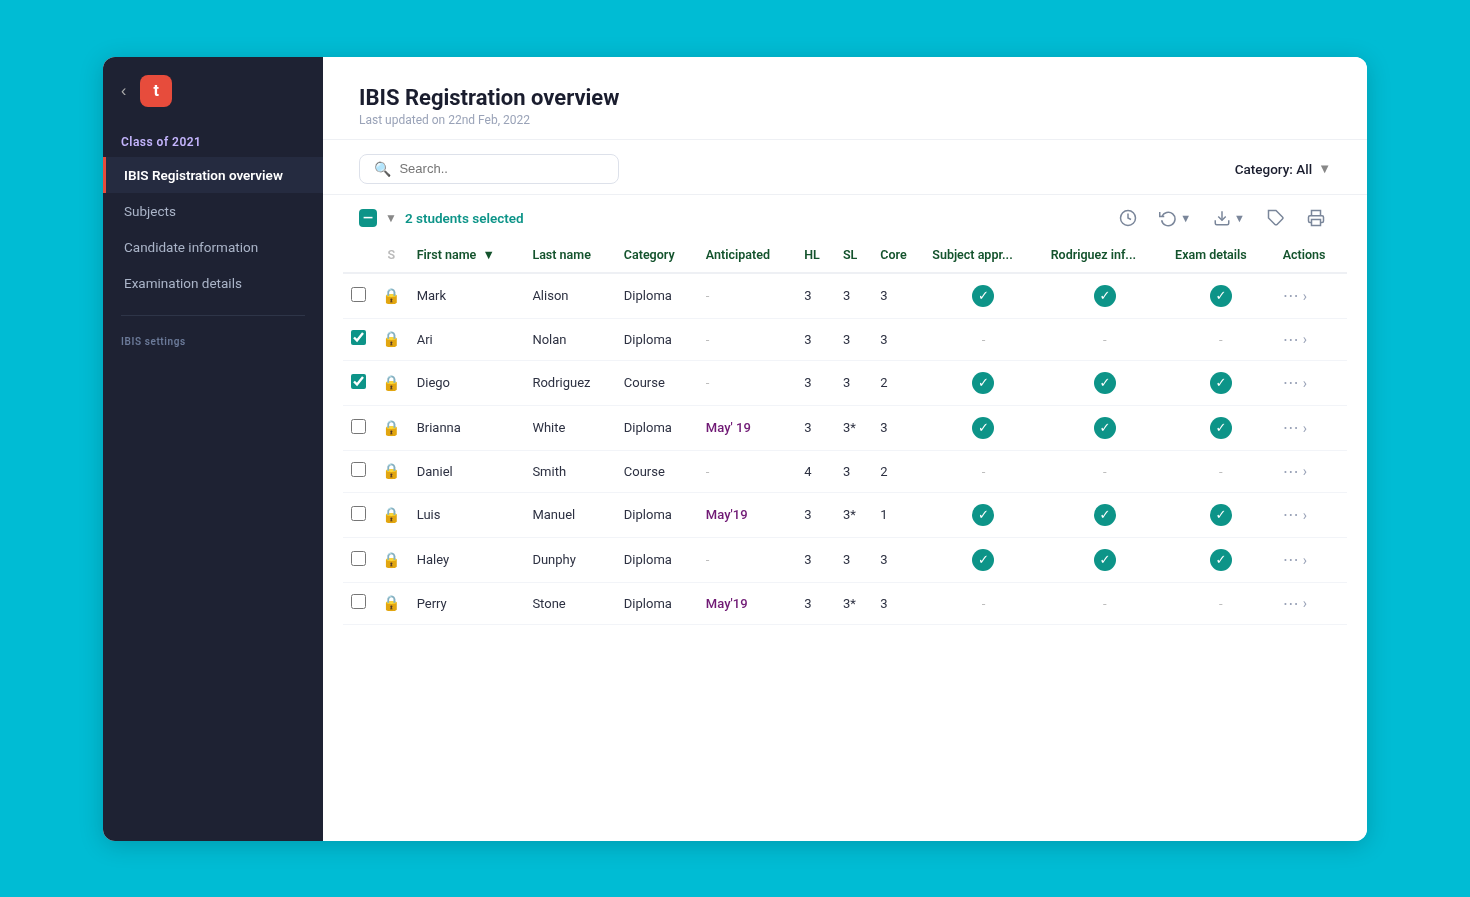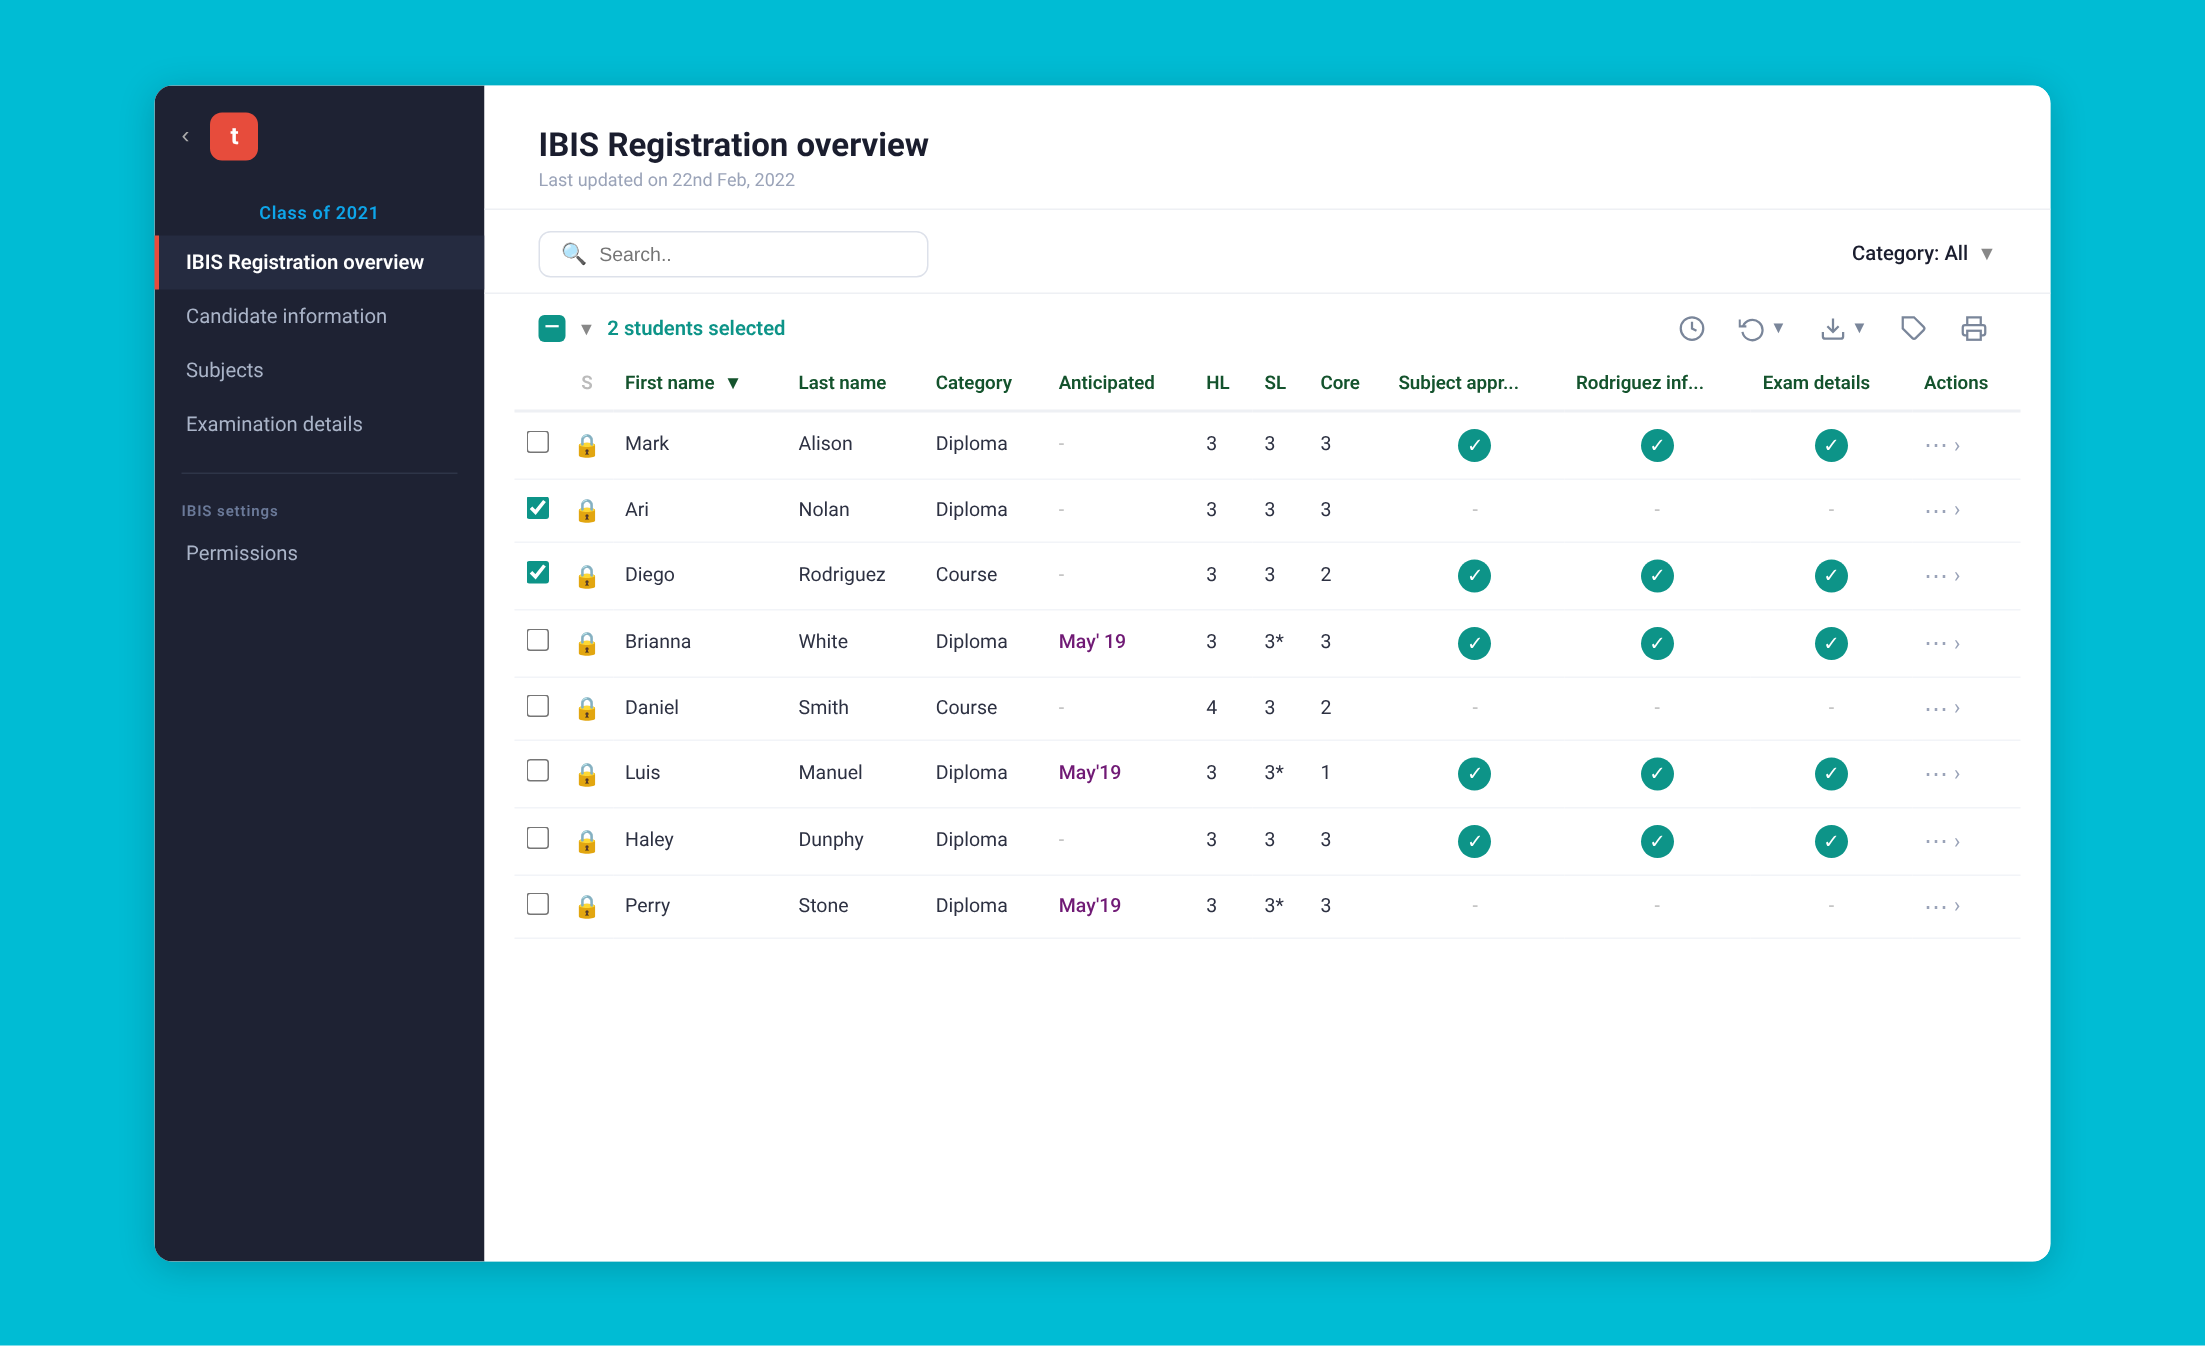--- a/index.html
+++ b/index.html
@@ -57,26 +57,25 @@
       width: 32px;
       height: 32px;
       display: flex;
       align-items: center;
       justify-content: center;
       color: #fff;
       font-weight: bold;
       font-size: 16px;
     }
     .sidebar-class-label {
-      color: #0ea5e9;
+      color: #c4b5fd;
       font-size: 12px;
       font-weight: 600;
       padding: 18px 18px 8px 18px;
       letter-spacing: 0.04em;
-      text-align: center;
     }
     .sidebar-nav {
       list-style: none;
       padding: 0 0 0 0;
     }
     .sidebar-nav li {
       padding: 10px 18px;
       color: #aab4c8;
       font-size: 13.5px;
       cursor: pointer;
@@ -310,29 +309,26 @@
   <div class="app-window">
 
     <nav class="sidebar">
       <div class="sidebar-header">
         <button class="sidebar-back-btn">‹</button>
         <div class="sidebar-logo">t</div>
       </div>
       <div class="sidebar-class-label">Class of 2021</div>
       <ul class="sidebar-nav">
         <li class="active">IBIS Registration overview</li>
+        <li>Subjects</li>
         <li>Candidate information</li>
-        <li>Subjects</li>
         <li>Examination details</li>
       </ul>
       <hr class="sidebar-divider">
       <div class="sidebar-section-label">IBIS settings</div>
-      <ul class="sidebar-nav">
-        <li>Permissions</li>
-      </ul>
     </nav>
 
     <main class="main">
 
       <div class="main-header">
         <div class="main-title">IBIS Registration overview</div>
         <div class="main-subtitle">Last updated on 22nd Feb, 2022</div>
       </div>
 
       <div class="toolbar">

